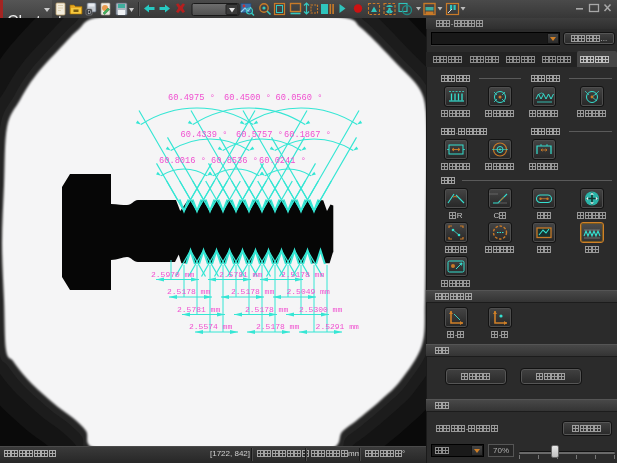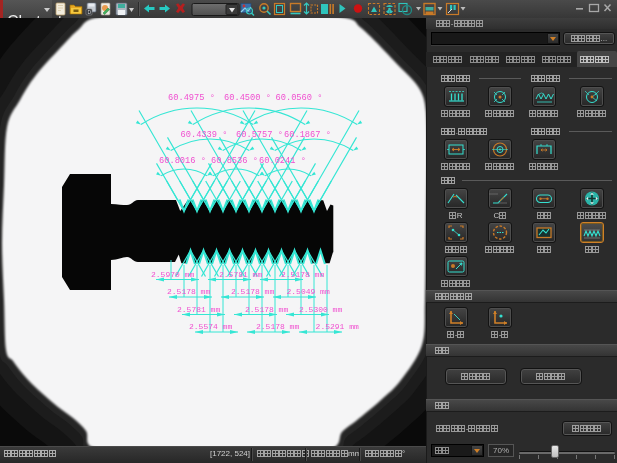--- a/index.html
+++ b/index.html
@@ -438,19 +438,19 @@
     <div class="abs" style="left:519px;top:451px;width:96px;height:3px;background:#6a6a6a;border-radius:1px;box-shadow:0 1px 0 #111 inset"></div>
     <div class="abs" style="left:519px;top:455px;width:1px;height:4px;background:#777"></div>
     <div class="abs" style="left:538px;top:455px;width:1px;height:4px;background:#777"></div>
     <div class="abs" style="left:557px;top:455px;width:1px;height:4px;background:#777"></div>
     <div class="abs" style="left:576px;top:455px;width:1px;height:4px;background:#777"></div>
     <div class="abs" style="left:595px;top:455px;width:1px;height:4px;background:#777"></div>
     <div class="abs" style="left:614px;top:455px;width:1px;height:4px;background:#777"></div>
     <div class="abs" style="left:551px;top:445px;width:8px;height:13px;background:linear-gradient(#e8e8e8,#bfbfbf);border:1px solid #666;border-radius:2px"></div>
     <div class="abs" style="left:0;top:446px;width:426px;height:17px;background:linear-gradient(#3a3a3a,#272727);border-top:1px solid #4a4a4a"></div>
     <div class="abs" style="left:4px;top:449px;font-size:8px;color:#dcdcdc"><i class="cj"></i><i class="cj"></i><i class="cj"></i><i class="cj"></i><i class="cj"></i><i class="cj"></i><i class="cj"></i></div>
-    <div class="abs" style="left:210px;top:449px;font-size:8px;color:#cfcfcf">[1722, 524]</div>
+    <div class="abs" style="left:210px;top:449px;font-size:8px;color:#cfcfcf">[1722, 842]</div>
     <div class="abs" style="left:251px;top:448px;width:1px;height:13px;background:#1a1a1a;box-shadow:1px 0 0 #4a4a4a"></div>
     <div class="abs" style="left:257px;top:449px;font-size:8px;color:#cfcfcf"><i class="cj"></i><i class="cj"></i><i class="cj"></i><i class="cj"></i><i class="cj"></i><i class="cj"></i><i class="cj"></i></div>
     <div class="abs" style="left:305px;top:448px;width:1px;height:13px;background:#1a1a1a;box-shadow:1px 0 0 #4a4a4a"></div>
     <div class="abs" style="left:311px;top:449px;font-size:8px;color:#cfcfcf"><i class="cj"></i><i class="cj"></i><i class="cj"></i><i class="cj"></i><i class="cj"></i>mm</div>
     <div class="abs" style="left:359px;top:448px;width:1px;height:13px;background:#1a1a1a;box-shadow:1px 0 0 #4a4a4a"></div>
     <div class="abs" style="left:365px;top:449px;font-size:8px;color:#cfcfcf"><i class="cj"></i><i class="cj"></i><i class="cj"></i><i class="cj"></i><i class="cj"></i>°</div>
   </div>
 </body></html>

